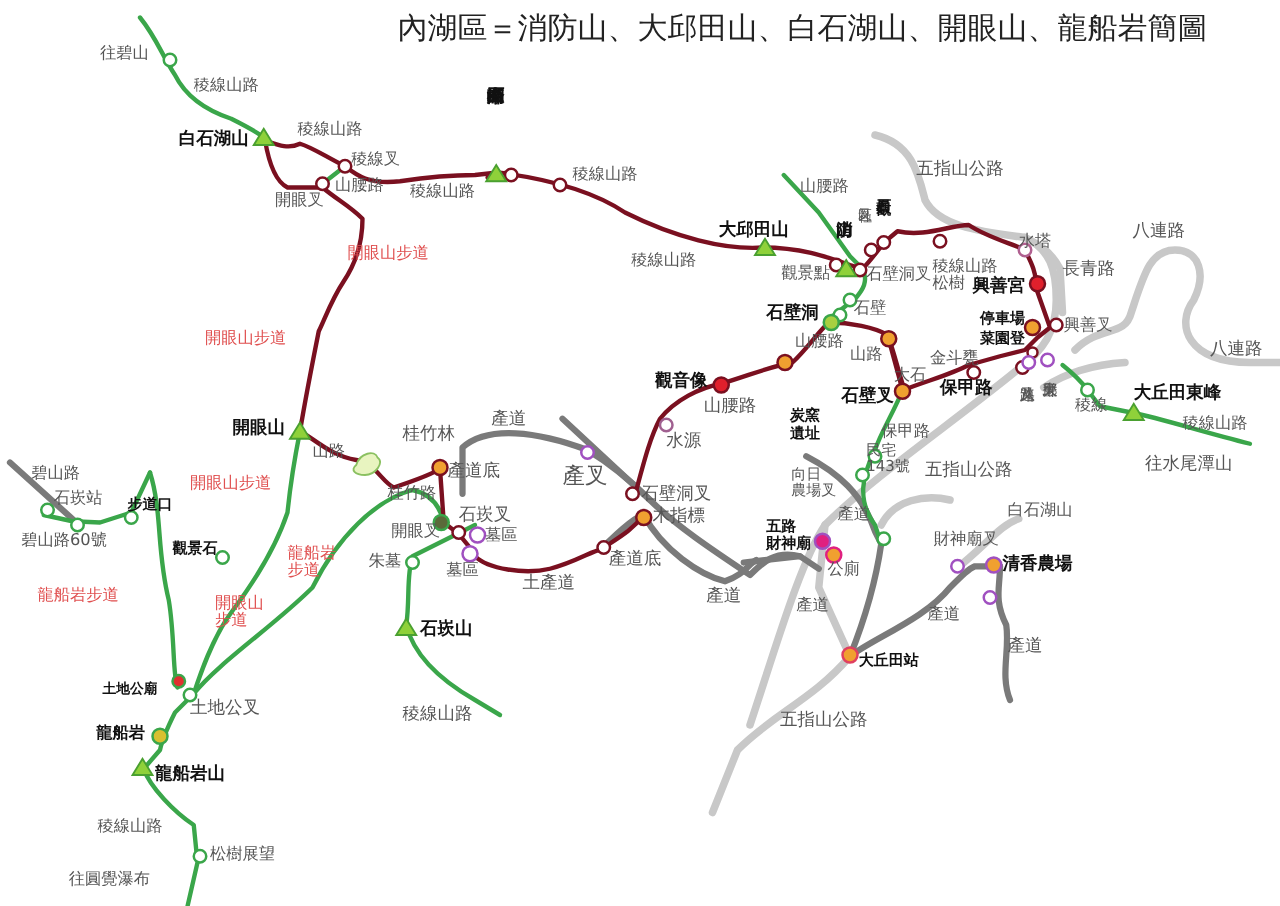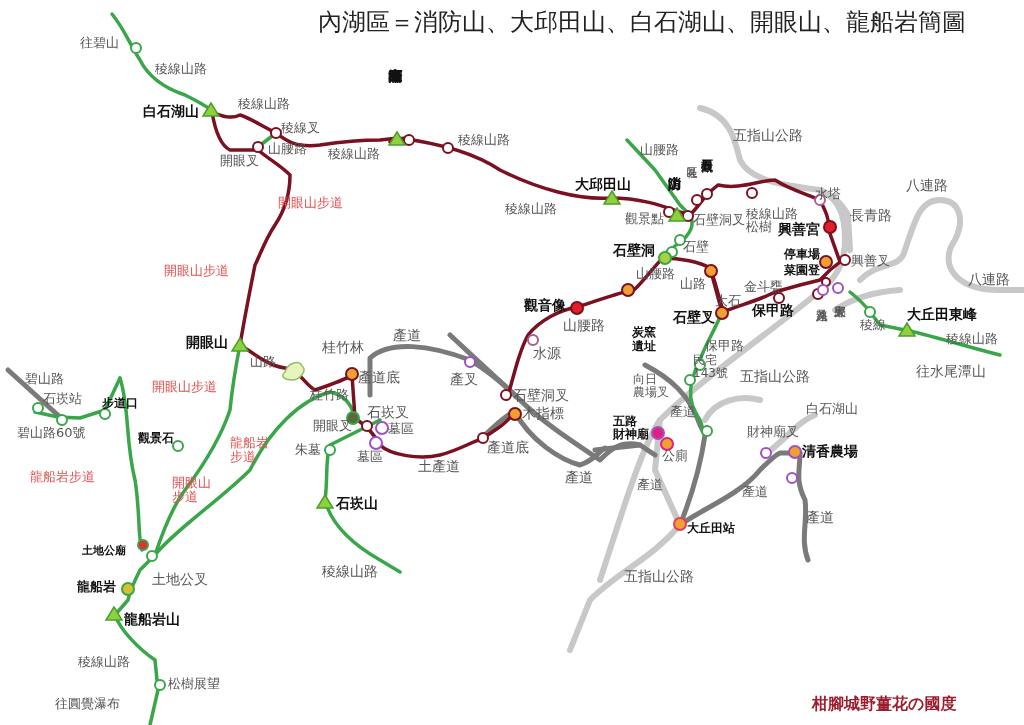--- a/index.html
+++ b/index.html
@@ -130,21 +130,20 @@
       <polygon points="612,191 604,204 620,204"></polygon>
       <polygon points="677,208 669,221 685,221"></polygon>
       <polygon points="240,338 232,351 248,351"></polygon>
       <polygon points="325,495 317,508 333,508"></polygon>
       <polygon points="114,607 106,620 122,620"></polygon>
       <polygon points="907,323 899,336 915,336"></polygon>
     </g>
   </svg>
 
   <div class="title">內湖區＝消防山、大邱田山、白石湖山、開眼山、龍船岩簡圖</div>
-  <div class="credit">柑腳城野薑花の國度</div>
 
   <div class="lbl bold" style="left:143px;top:104px;font-size:14px;">白石湖山</div>
   <div class="lbl bold v" style="left:389px;top:58px;font-size:14px;">白石湖東峰</div>
   <div class="lbl bold" style="left:575px;top:177px;font-size:14px;">大邱田山</div>
   <div class="lbl bold v" style="left:668px;top:166px;font-size:13px;">消防山</div>
   <div class="lbl bold" style="left:186px;top:335px;font-size:14px;">開眼山</div>
   <div class="lbl bold" style="left:336px;top:496px;font-size:14px;">石崁山</div>
   <div class="lbl bold" style="left:124px;top:612px;font-size:14px;">龍船岩山</div>
   <div class="lbl bold" style="left:907px;top:307px;font-size:14px;">大丘田東峰</div>
 
@@ -213,39 +212,39 @@
   <div class="lbl" style="left:711px;top:425px;margin-left:36px;">財神廟叉</div>
   <div class="lbl" style="left:806px;top:402px;">白石湖山</div>
   <div class="lbl bold" style="left:802px;top:444px;font-size:14px;">清香農場</div>
   <div class="lbl" style="left:637px;top:478px;">產道</div>
   <div class="lbl" style="left:742px;top:485px;">產道</div>
   <div class="lbl" style="left:806px;top:510px;font-size:14px;">產道</div>
   <div class="lbl bold" style="left:687px;top:522px;font-size:12px;">大丘田站</div>
   <div class="lbl" style="left:624px;top:569px;font-size:14px;">五指山公路</div>
   <div class="lbl" style="left:565px;top:470px;font-size:14px;">產道</div>
   <div class="lbl" style="left:393px;top:328px;font-size:14px;">產道</div>
-  <div class="lbl" style="left:450px;top:372px;font-size:14px;text-align:center;">產叉</div>
+  <div class="lbl" style="left:450px;top:372px;font-size:18px;text-align:center;">產叉</div>
   <div class="lbl" style="left:513px;top:388px;font-size:14px;">石壁洞叉</div>
   <div class="lbl" style="left:522px;top:406px;font-size:14px;">木指標</div>
   <div class="lbl" style="left:358px;top:370px;font-size:14px;">產道底</div>
   <div class="lbl" style="left:487px;top:440px;font-size:14px;">產道底</div>
   <div class="lbl" style="left:418px;top:459px;font-size:14px;">土產道</div>
   <div class="lbl" style="left:290px;top:340px;font-size:14px;margin-left:32px;">桂竹林</div>
   <div class="lbl" style="left:250px;top:355px;">山路</div>
   <div class="lbl" style="left:310px;top:388px;">桂竹路</div>
   <div class="lbl" style="left:313px;top:419px;">開眼叉</div>
   <div class="lbl" style="left:367px;top:405px;font-size:14px;">石崁叉</div>
   <div class="lbl" style="left:388px;top:422px;">墓區</div>
   <div class="lbl" style="left:357px;top:450px;">墓區</div>
   <div class="lbl" style="left:295px;top:443px;">朱墓</div>
   <div class="lbl" style="left:322px;top:564px;font-size:14px;">稜線山路</div>
   <div class="lbl" style="left:25px;top:372px;">碧山路</div>
   <div class="lbl" style="left:43px;top:392px;">石崁站</div>
   <div class="lbl bold" style="left:102px;top:397px;font-size:12px;">步道口</div>
   <div class="lbl" style="left:17px;top:426px;">碧山路60號</div>
   <div class="lbl bold" style="left:138px;top:432px;font-size:12px;">觀景石</div>
   <div class="lbl bold" style="left:82px;top:545px;font-size:11px;">土地公廟</div>
-  <div class="lbl" style="left:152px;top:572px;font-size:14px;">土地公叉</div>
+  <div class="lbl" style="left:152px;top:559px;font-size:14px;">土地公叉</div>
   <div class="lbl bold" style="left:77px;top:580px;font-size:13px;">龍船岩</div>
   <div class="lbl" style="left:78px;top:655px;">稜線山路</div>
   <div class="lbl" style="left:168px;top:677px;">松樹展望</div>
   <div class="lbl" style="left:55px;top:697px;">往圓覺瀑布</div>
 </div>
 
 </body></html>

